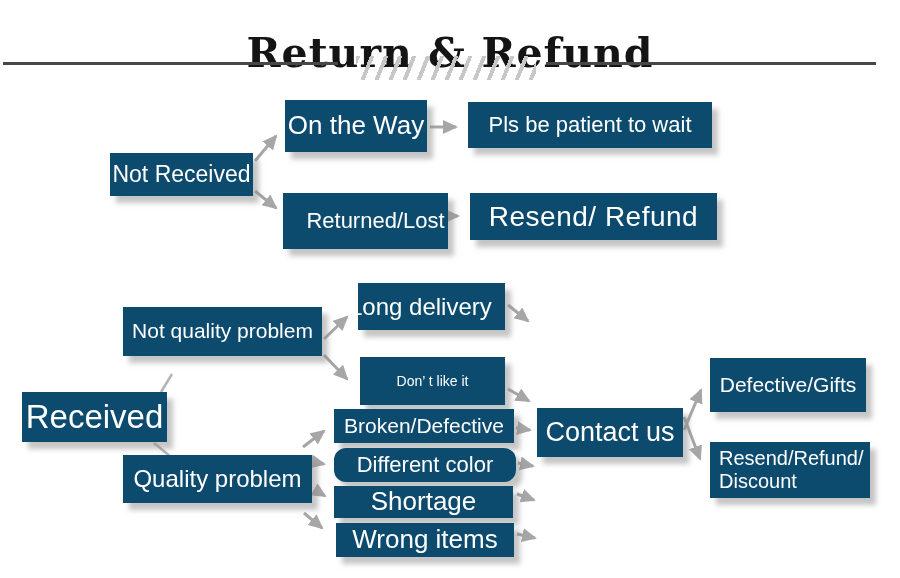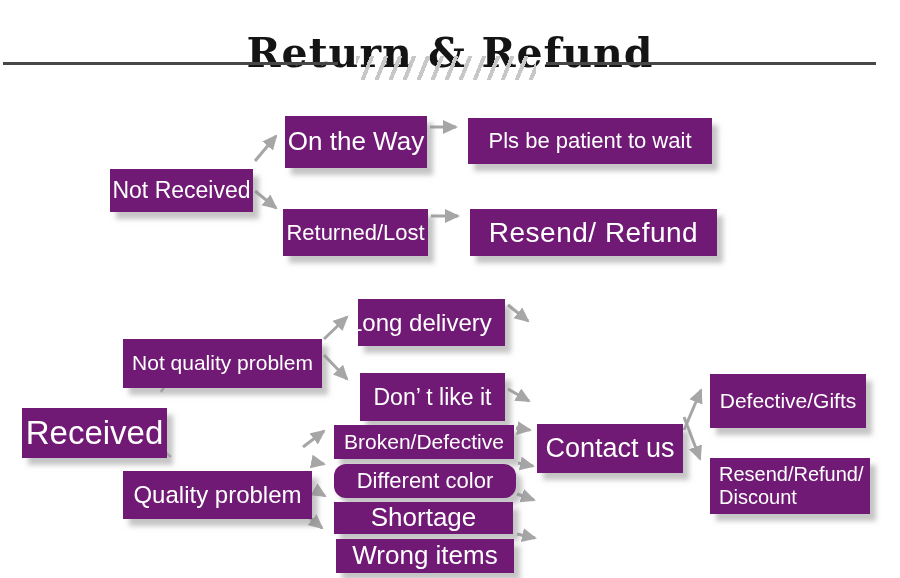--- a/index.html
+++ b/index.html
@@ -15,36 +15,35 @@
   }
   .rule{position:absolute;height:3px;background:#474747;}
   .rule-left{left:3px;top:62px;width:335px;}
   .rule-right{left:546px;top:62px;width:330px;}
   .hatch{
     position:absolute;left:356px;top:56px;width:180px;height:24px;
     background:repeating-linear-gradient(112deg,#c7c7c7 0 4px,rgba(255,255,255,0) 4px 13px);
   }
   
   .node{
-    position:absolute;background:#701a75;color:#ffffff;
+    position:absolute;background:#0c4a6e;color:#ffffff;
     display:flex;align-items:center;justify-content:center;
     white-space:nowrap;box-shadow:6px 7px 5px rgba(140,140,140,.5);
     line-height:1.05;
-    margin-top:16px;
   }
   .n-not-received   {left:110px;top:153px;width:143px;height:43px;font-size:23px;}
   .n-on-the-way     {left:285px;top:100px;width:142px;height:52px;font-size:26px;}
   .n-pls-be-patient {left:468px;top:102px;width:244px;height:46px;font-size:22px;}
-  .n-returned-lost  {left:283px;top:193px;width:145px;height:47px;font-size:22px;}
+  .n-returned-lost  {left:283px;top:193px;width:145px;height:56px;font-size:22px;padding-left:20px;}
   .n-resend-refund  {left:470px;top:193px;width:247px;height:47px;font-size:28px;letter-spacing:.5px;}
   .n-received       {left:22px; top:392px;width:145px;height:50px;font-size:33px;}
-  .n-not-quality    {left:123px;top:323px;width:199px;height:49px;font-size:21px;}
+  .n-not-quality    {left:123px;top:307px;width:199px;height:49px;font-size:21px;}
   .n-long-delivery  {left:358px;top:283px;width:147px;height:47px;font-size:24px;justify-content:flex-start;overflow:hidden;}
   .n-long-delivery span{margin-left:-9px;}
-  .n-dont-like      {left:360px;top:357px;width:145px;height:48px;font-size:23px;}
+  .n-dont-like      {left:360px;top:357px;width:145px;height:48px;font-size:14px;}
   .n-quality        {left:123px;top:455px;width:189px;height:48px;font-size:24px;}
   .n-broken         {left:334px;top:409px;width:180px;height:34px;font-size:21px;}
   .n-diff-color     {left:334px;top:448px;width:182px;height:34px;font-size:22px;border-radius:12px;}
   .n-shortage       {left:334px;top:486px;width:179px;height:32px;font-size:26px;}
   .n-wrong-items    {left:336px;top:523px;width:178px;height:34px;font-size:26px;}
   .n-contact-us     {left:537px;top:408px;width:146px;height:49px;font-size:27px;}
   .n-discount-gifts {left:710px;top:358px;width:156px;height:54px;font-size:21px;}
   .n-resend-discount{left:710px;top:442px;width:160px;height:56px;font-size:20px;
                      flex-direction:column;align-items:flex-start;justify-content:center;
                      padding-left:9px;box-sizing:border-box;line-height:1.15;}

